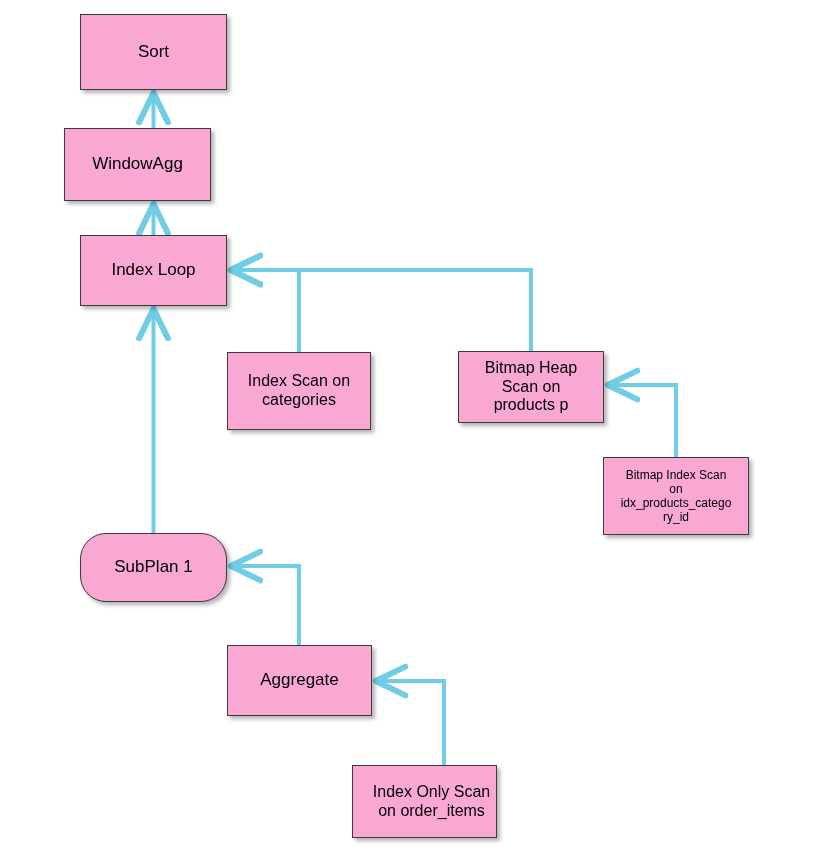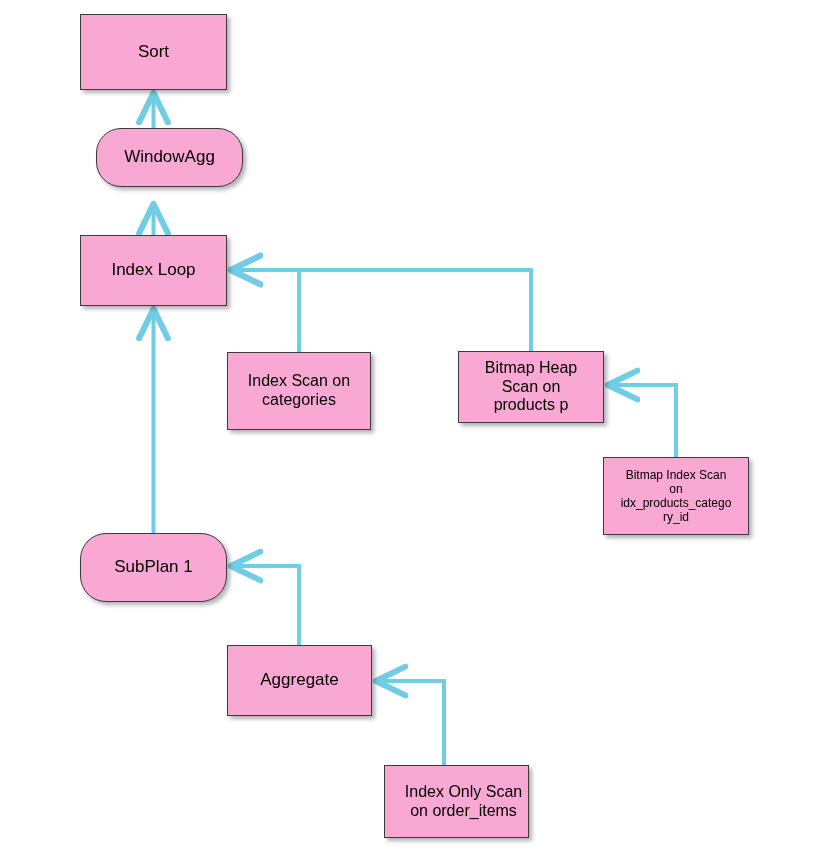--- a/index.html
+++ b/index.html
@@ -77,36 +77,36 @@
       <path d="M676,457 L676,385 L611,385" marker-end="url(#arrowhead)"></path>
 
       <path d="M299,645 L299,566 L234,566" marker-end="url(#arrowhead)"></path>
 
       <path d="M444,765 L444,681 L379,681" marker-end="url(#arrowhead)"></path>
     </g>
   </svg>
 
   <div class="node f-lg" style="left:80px; top:14px; width:147px; height:76px;">Sort</div>
 
-  <div class="node f-lg" style="left:96px; top:128px; width:147px; height:59px;border-radius:25px;">WindowAgg</div>
+  <div class="node f-lg" style="left:64px; top:128px; width:147px; height:73px;">WindowAgg</div>
 
   <div class="node f-lg" style="left:80px; top:235px; width:147px; height:71px;">Index Loop</div>
 
   <div class="node f-md" style="left:227px; top:352px; width:144px; height:78px;">Index Scan on
 categories</div>
 
   <div class="node f-md" style="left:458px; top:351px; width:146px; height:72px;">Bitmap Heap
 Scan on
 products p</div>
 
   <div class="node f-sm" style="left:603px; top:457px; width:146px; height:78px;">Bitmap Index Scan
 on
 idx_products_catego
 ry_id</div>
 
   <div class="node f-lg" style="left:80px; top:533px; width:147px; height:69px;border-radius:26px;">SubPlan 1</div>
 
   <div class="node f-lg" style="left:227px; top:645px; width:145px; height:71px;">Aggregate</div>
 
-  <div class="node f-md" style="left:384px; top:765px; width:145px; height:73px;padding-left:16px;">Index Only Scan
+  <div class="node f-md" style="left:352px; top:765px; width:145px; height:73px;padding-left:16px;">Index Only Scan
 on order_items</div>
 
 </div>
 
 </body></html>

